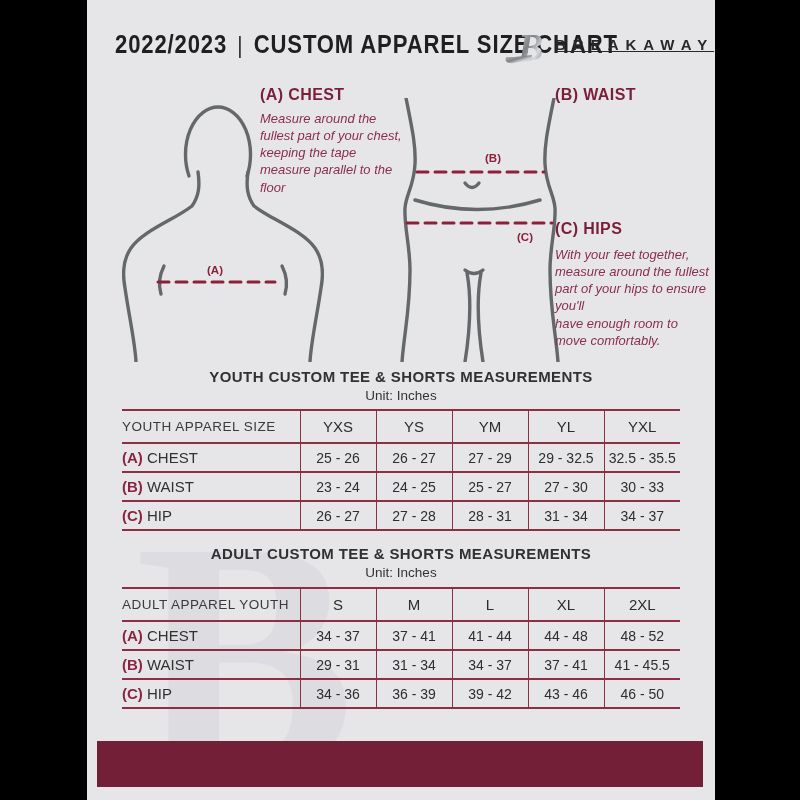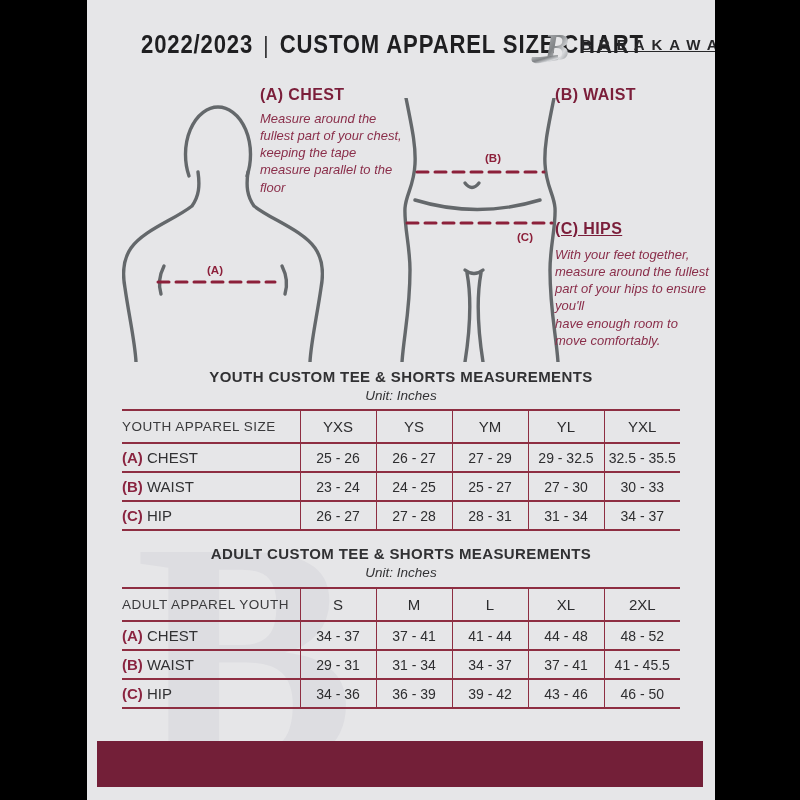--- a/index.html
+++ b/index.html
@@ -13,53 +13,53 @@
   html,body{margin:0;padding:0;background:#000;}
   .stage{position:relative;width:800px;height:800px;background:#000;overflow:hidden;
          font-family:"Liberation Sans",sans-serif;}
   .page{position:absolute;left:87px;top:0;width:628px;height:800px;background:var(--pagebg);overflow:hidden;}
 
   
   .watermark{position:absolute;left:48px;top:522px;font-family:"Liberation Serif",serif;
              font-weight:bold;font-size:330px;line-height:0.82;color:#dddde1;user-select:none;}
 
   
-  .hdr{position:absolute;left:0;top:26px;width:628px;height:48px;margin-left:26px;}
+  .hdr{position:absolute;left:0;top:26px;width:628px;height:48px;}
   .hdr-title{position:absolute;left:28px;top:3px;display:flex;align-items:baseline;gap:12px;
              transform:scaleX(0.85);transform-origin:left top;white-space:nowrap;
              font-weight:bold;font-size:26px;letter-spacing:1px;color:#1f1f21;}
   .hdr-sep{font-weight:normal;color:#2b2b2d;font-size:24px;}
   .brand{position:absolute;left:468px;top:10px;font-weight:bold;font-size:15px;
          letter-spacing:7px;color:#28282a;text-decoration:underline;}
   .logo{position:absolute;left:415px;top:-6px;}
 
   
   .sec-head{position:absolute;font-weight:bold;font-size:16px;letter-spacing:.4px;color:#7b1e3a;}
   .sec-body{position:absolute;font-style:italic;font-size:13px;line-height:1.32;color:#8a2e4a;}
   #chest-head{left:173px;top:86px;}
   #chest-body{left:173px;top:110px;width:146px;}
   #waist-head{left:468px;top:86px;}
   #waist-body{left:468px;top:110px;width:158px;}
-  #hips-head{left:468px;top:220px;text-decoration:underline;}
+  #hips-head{left:468px;top:220px;}
   #hips-body{left:468px;top:246px;width:158px;}
 
   
   .fig{position:absolute;}
   #fig-upper{left:35px;top:84px;}
   #fig-lower{left:305px;top:98px;}
   .fig path{fill:none;stroke:var(--fig);stroke-width:3.4;stroke-linecap:round;}
   .fig .dash{stroke:var(--maroon);stroke-width:3;stroke-dasharray:11 7;}
   .fig text{fill:var(--maroon);font-family:"Liberation Sans",sans-serif;
             font-weight:bold;font-size:11.5px;}
 
   
   .tbl-title{position:absolute;left:0;width:628px;text-align:center;
              font-weight:bold;font-size:15px;letter-spacing:.4px;color:#313133;}
   .tbl-unit{position:absolute;left:0;width:628px;text-align:center;
-            font-style:italic;font-size:13.5px;color:#333335;}
+            font-size:13.5px;color:#333335;}
   #youth-title{top:368px;}  #youth-unit{top:388px;}
   #adult-title{top:545px;}  #adult-unit{top:565px;}
 
   table.size{position:absolute;left:35px;width:558px;border-collapse:collapse;table-layout:fixed;
              border-top:2px solid var(--rule);background:transparent;}
   #youth-table{top:409px;}
   #adult-table{top:587px;}
   table.size tr{border-bottom:2px solid var(--rule);}
   table.size th,table.size td{padding:0;vertical-align:middle;font-weight:normal;}
   table.size td + td, table.size th + th{border-left:1.5px solid var(--rule);}

